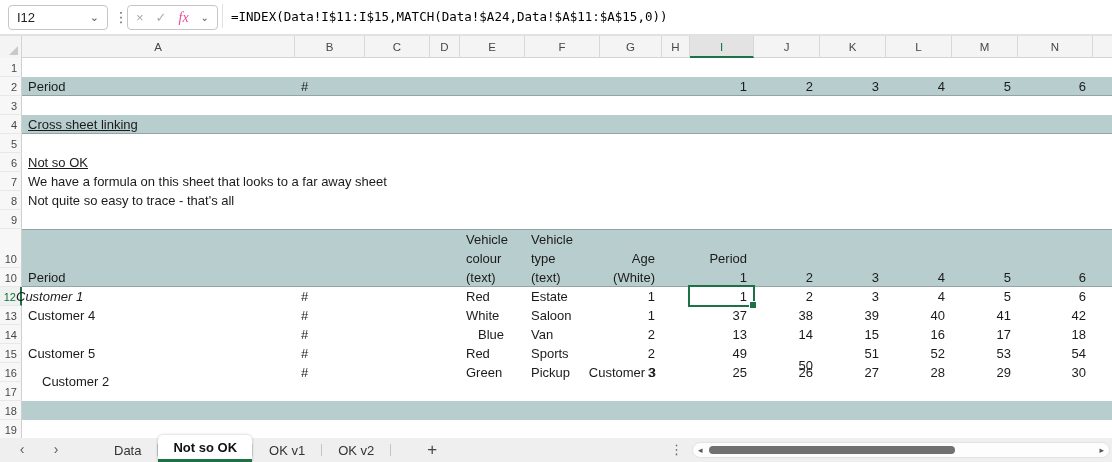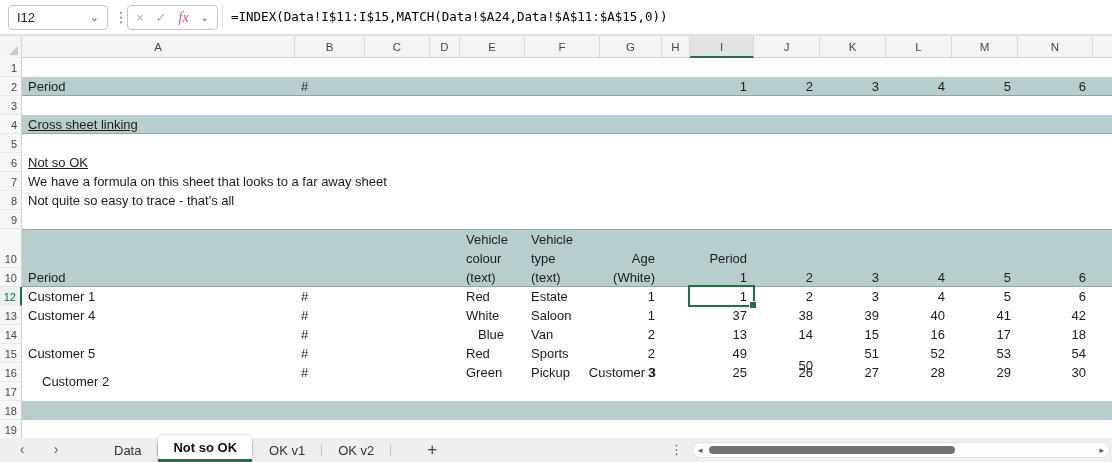--- a/index.html
+++ b/index.html
@@ -152,21 +152,21 @@
     <div class="cell" style="left: 22px; width: 640px; top: 232px; height: 19px; line-height: 19px;">Period</div>
     <div class="cell" style="left: 460px; width: 65px; top: 232px; height: 19px; line-height: 19px;">(text)</div>
     <div class="cell" style="left: 525px; width: 75px; top: 232px; height: 19px; line-height: 19px;">(text)</div>
     <div class="cell r" style="left: 600px; width: 62px; top: 232px; height: 19px; line-height: 19px;">(White)</div>
     <div class="cell r" style="left: 690px; width: 64px; top: 232px; height: 19px; line-height: 19px;">1</div>
     <div class="cell r" style="left: 754px; width: 66px; top: 232px; height: 19px; line-height: 19px;">2</div>
     <div class="cell r" style="left: 820px; width: 66px; top: 232px; height: 19px; line-height: 19px;">3</div>
     <div class="cell r" style="left: 886px; width: 66px; top: 232px; height: 19px; line-height: 19px;">4</div>
     <div class="cell r" style="left: 952px; width: 66px; top: 232px; height: 19px; line-height: 19px;">5</div>
     <div class="cell r" style="left: 1018px; width: 75px; top: 232px; height: 19px; line-height: 19px;">6</div>
-    <div class="cell" style="left: 22px; width: 640px; top: 251px; height: 19px; line-height: 19px;">Customer 1</div>
+    <div class="cell" style="left: 10px; width: 640px; top: 251px; height: 19px; line-height: 19px; font-style: italic;">Customer 1</div>
     <div class="cell" style="left: 295px; width: 70px; top: 251px; height: 19px; line-height: 19px;">#</div>
     <div class="cell" style="left: 460px; width: 65px; top: 251px; height: 19px; line-height: 19px;">Red</div>
     <div class="cell" style="left: 525px; width: 75px; top: 251px; height: 19px; line-height: 19px;">Estate</div>
     <div class="cell r" style="left: 600px; width: 62px; top: 251px; height: 19px; line-height: 19px;">1</div>
     <div class="cell r" style="left: 690px; width: 64px; top: 251px; height: 19px; line-height: 19px;">1</div>
     <div class="cell r" style="left: 754px; width: 66px; top: 251px; height: 19px; line-height: 19px;">2</div>
     <div class="cell r" style="left: 820px; width: 66px; top: 251px; height: 19px; line-height: 19px;">3</div>
     <div class="cell r" style="left: 886px; width: 66px; top: 251px; height: 19px; line-height: 19px;">4</div>
     <div class="cell r" style="left: 952px; width: 66px; top: 251px; height: 19px; line-height: 19px;">5</div>
     <div class="cell r" style="left: 1018px; width: 75px; top: 251px; height: 19px; line-height: 19px;">6</div>

